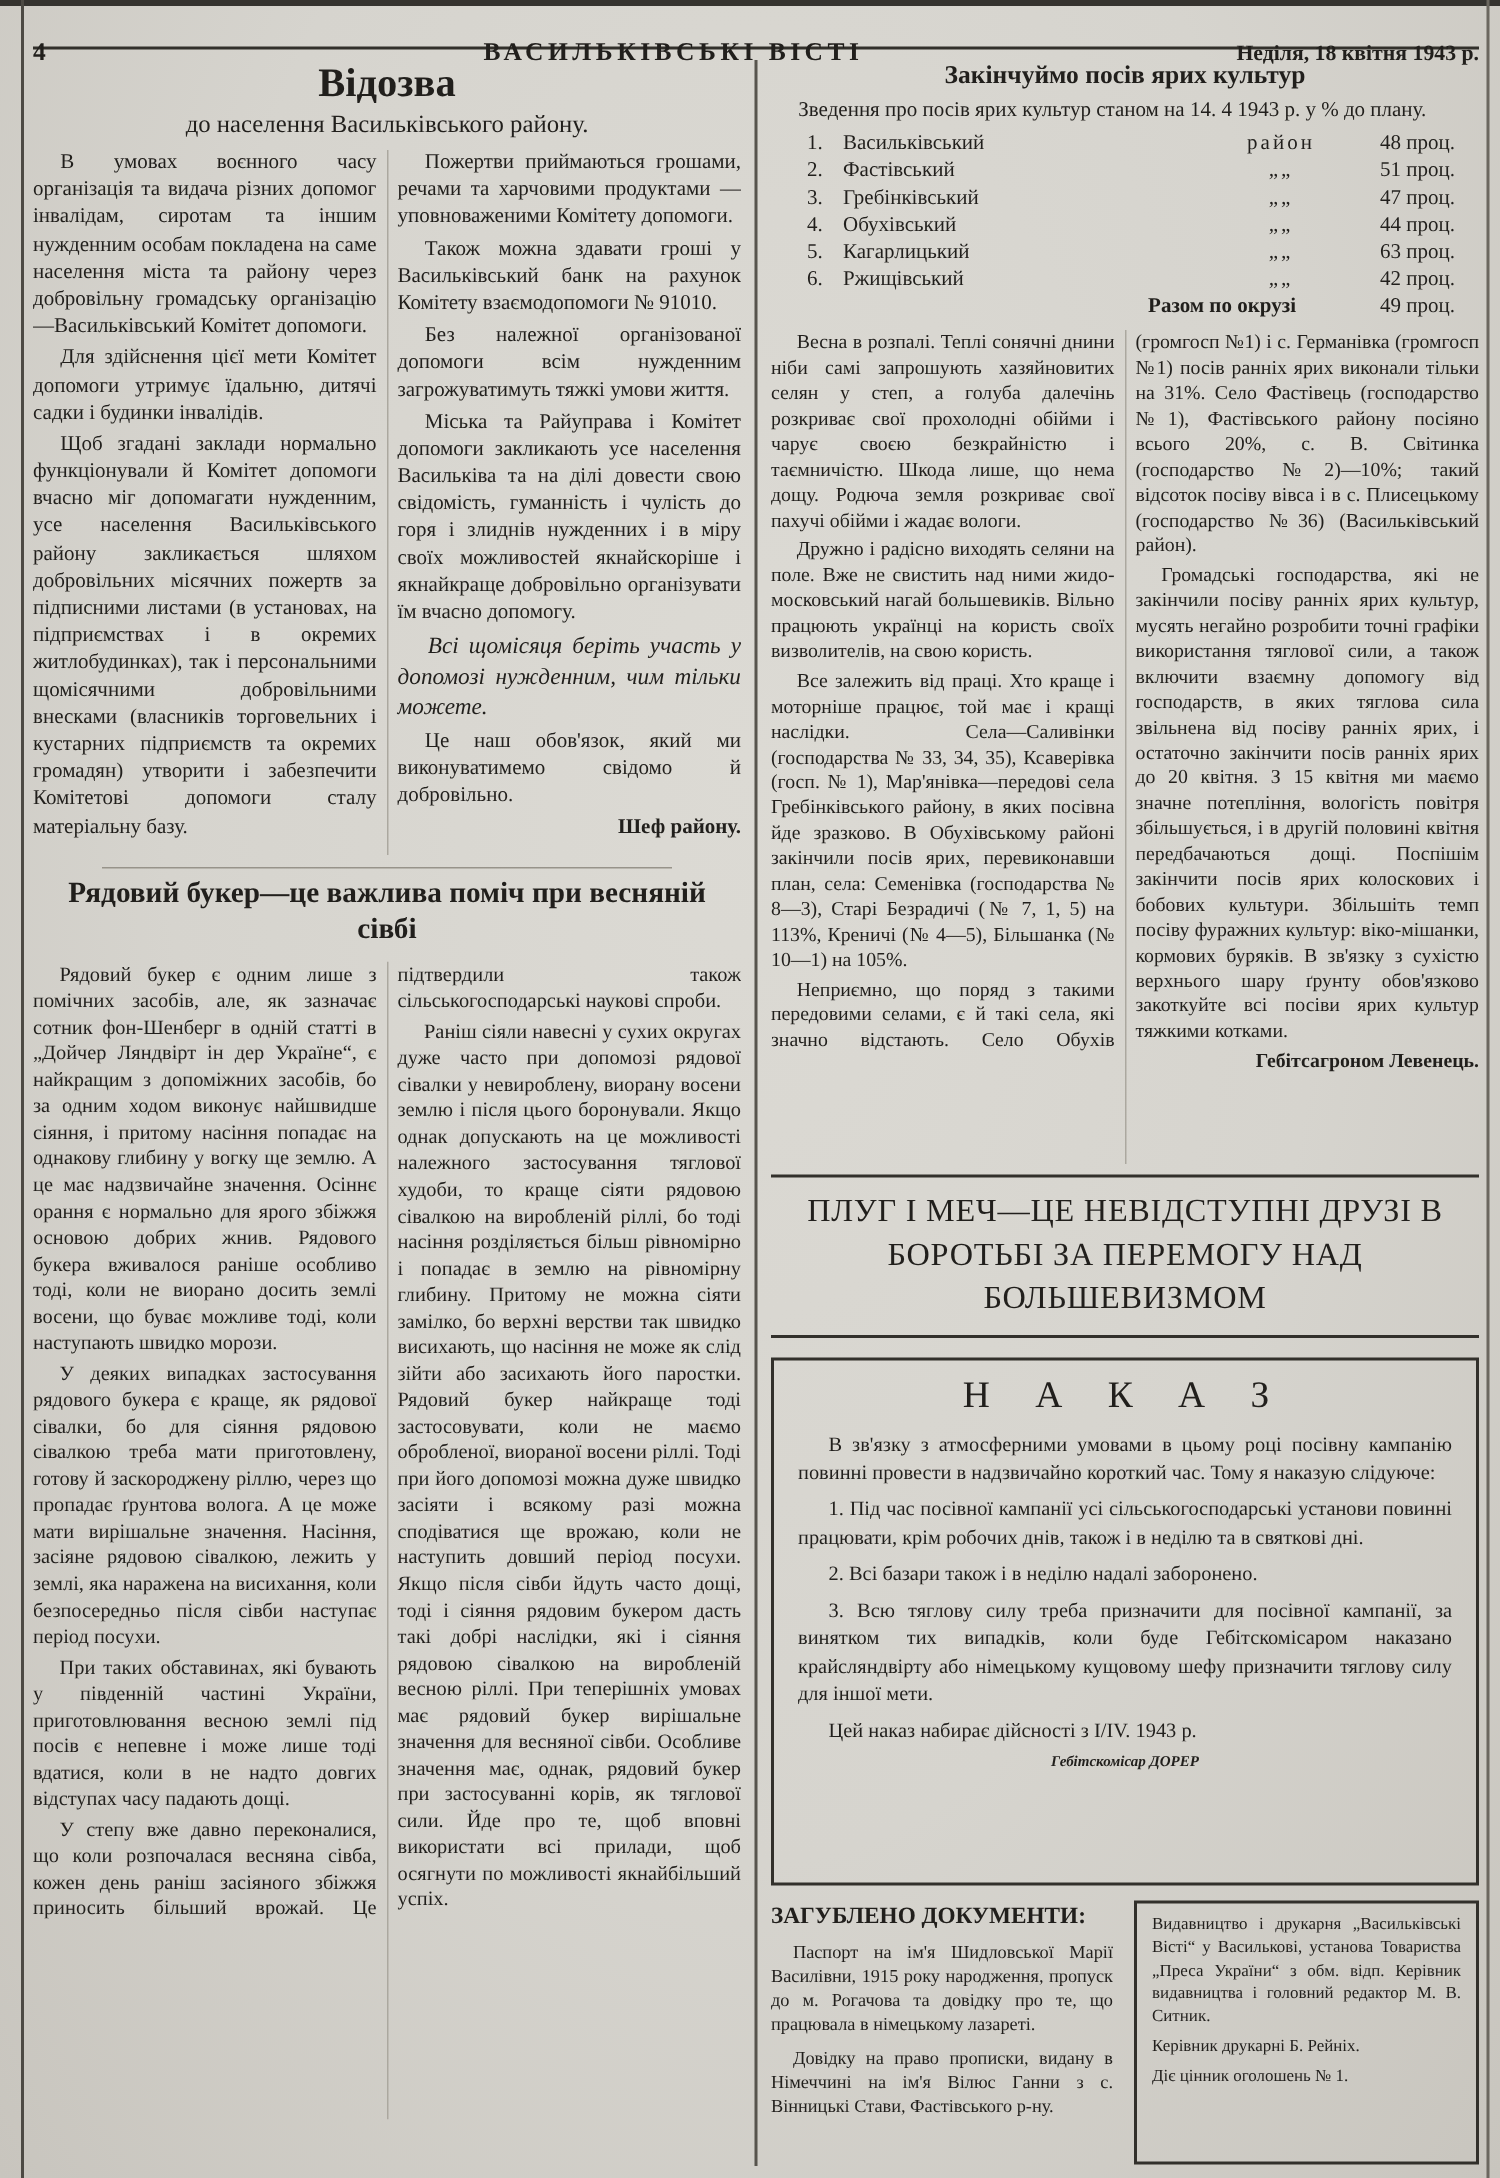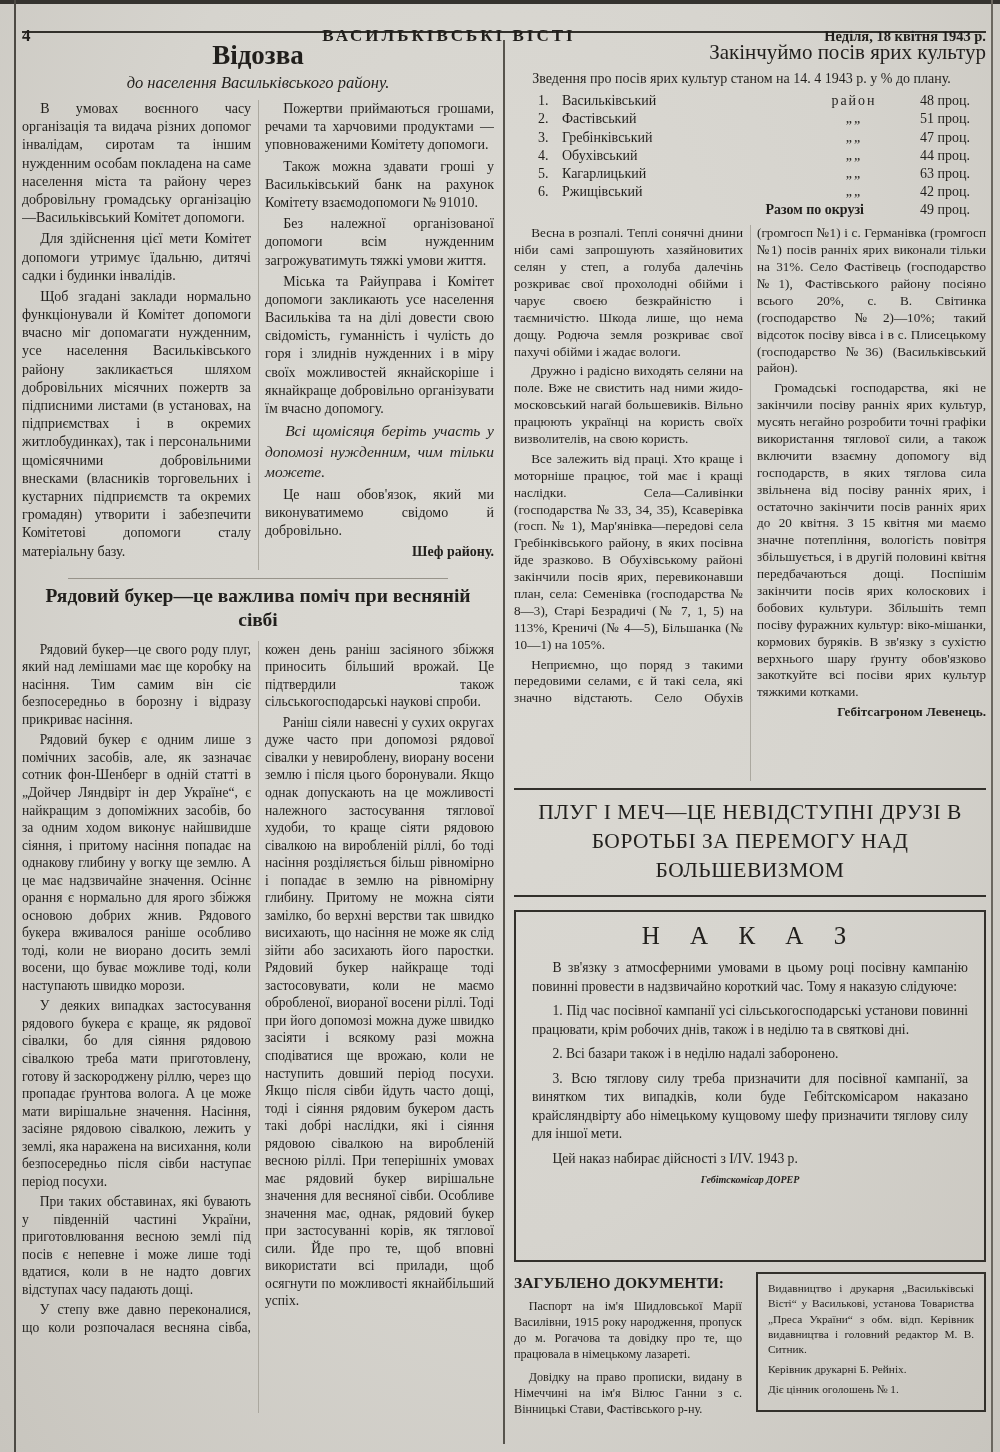--- a/index.html
+++ b/index.html
@@ -24,36 +24,36 @@
   }
   .page-num { width:120px; font-weight:bold; font-size:17px; }
   .masthead { flex:1; text-align:center; font-weight:bold; font-size:17px; letter-spacing:3px; }
   .issue-date { width:230px; text-align:right; font-weight:bold; font-size:14.5px;margin-top:20px; }
 
   .main { position:absolute; top:40px; left:22px; right:14px; bottom:8px; display:flex; }
   .half { width:472px; }
   .vdiv { width:2px; background:#57544d; margin:0 9px; }
 
   .art-title-1 { text-align:center; font-weight:bold; font-size:27px; margin:0; }
-  .art-sub { text-align:center; font-style:italic; font-size:16.5px; margin:2px 0 7px; }
+  .art-sub { text-align:center; font-size:16.5px; margin:2px 0 7px; }
   .cols2 {
     column-count:2; column-gap:14px; column-rule:1px solid #aba89f;
     text-align:justify; overflow:hidden;
   }
   .cols2 p { margin:0 0 3px; text-indent:1.3em; }
   .vid-body { height:470px; font-size:14px; line-height:1.3; }
   .hl { font-style:italic; font-size:15.5px; line-height:1.32; margin:4px 0 4px; }
   .sig { text-align:right; font-weight:bold; text-indent:0 !important; margin:2px 10px 0 0; }
 
   .sep { border-top:1px solid #97938a; margin:8px 46px 5px; }
 
   .art-title-2 { text-align:center; font-weight:bold; font-size:19.5px; line-height:1.25; margin:2px 12px 8px; }
   .buk-body { height:772px; font-size:13.6px; line-height:1.29; }
 
-  .art-title-3 { text-align:right; font-weight:normal; font-size:21px; margin:0 0 5px; }
+  .art-title-3 { text-align:center; font-weight:bold; font-size:17px; margin:0 0 5px; }
   .intro { font-size:14px; line-height:1.3; text-align:justify; text-indent:1.3em; margin:4px 0 4px; }
   .stat { font-size:14px; line-height:1.3; margin:0 16px 0 24px; }
   .stat-row { display:flex; }
   .sn { width:24px; }
   .sname { flex:1; }
   .sunit { width:72px; text-align:center; letter-spacing:2px; }
   .spct { width:80px; text-align:right; }
   .total { display:flex; font-size:14px; margin:1px 16px 7px 24px; }
   .total-label { flex:1; text-align:right; margin-right:26px; font-weight:bold; }
   .total-pct { width:80px; text-align:right; }
@@ -70,21 +70,21 @@
     padding:8px 16px 6px;
   }
   .nakaz-title { text-align:center; font-weight:normal; font-size:25px; letter-spacing:12px; margin:2px 0 9px; }
   .nakaz p { font-size:13.6px; line-height:1.36; text-align:justify; text-indent:1.5em; margin:0 0 6px; }
   .nakaz-sig { text-align:center; font-weight:bold; font-size:10px; margin-top:5px;font-style:italic; }
 
   .bottom { display:flex; margin-top:10px; gap:14px; }
   .lost { width:228px; }
   .lost-title { font-weight:bold; font-size:15.5px; margin:2px 0 7px; }
   .lost p { font-size:12.2px; line-height:1.3; text-align:justify; text-indent:1.2em; margin:0 0 7px; }
-  .imprint { flex:1; border:2px solid #32302b; padding:7px 10px; font-size:11.3px; line-height:1.34; height:140px; overflow:hidden; }
+  .imprint { flex:1; border:2px solid #32302b; padding:7px 10px; font-size:11.3px; line-height:1.34; height:176px; overflow:hidden; }
   .imprint p { margin:0 0 5px; text-align:justify; }
 </style>
 </head>
 <body>
 
 <div class="sheet">
   <div class="edge-top"></div>
   <div class="edge-left"></div>
   <div class="edge-right"></div>
 
@@ -113,21 +113,20 @@
           <p class="sig">Шеф району.</p>
 
         </div>
       </section>
 
       <div class="sep"></div>
 
       <section>
         <h2 class="art-title-2">Рядовий букер—це важлива поміч при весняній сівбі</h2>
         <div class="cols2 buk-body">
-          <p>Рядовий букер—це свого роду плуг, який над лемішами має ще коробку на насіння. Тим самим він сіє безпосередньо в борозну і відразу прикриває насіння.</p>
           <p>Рядовий букер є одним лише з помічних засобів, але, як зазначає сотник фон-Шенберг в одній статті в „Дойчер Ляндвірт ін дер Україне“, є найкращим з допоміжних засобів, бо за одним ходом виконує найшвидше сіяння, і притому насіння попадає на однакову глибину у вогку ще землю. А це має надзвичайне значення. Осіннє орання є нормально для ярого збіжжя основою добрих жнив. Рядового букера вживалося раніше особливо тоді, коли не виорано досить землі восени, що буває можливе тоді, коли наступають швидко морози.</p>
           <p>У деяких випадках застосування рядового букера є краще, як рядової сівалки, бо для сіяння рядовою сівалкою треба мати приготовлену, готову й заскороджену ріллю, через що пропадає ґрунтова волога. А це може мати вирішальне значення. Насіння, засіяне рядовою сівалкою, лежить у землі, яка наражена на висихання, коли безпосередньо після сівби наступає період посухи.</p>
           <p>При таких обставинах, які бувають у південній частині України, приготовлювання весною землі під посів є непевне і може лише тоді вдатися, коли в не надто довгих відступах часу падають дощі.</p>
           <p>У степу вже давно переконалися, що коли розпочалася весняна сівба, кожен день раніш засіяного збіжжя приносить більший врожай. Це підтвердили також сільськогосподарські наукові спроби.</p>
           <p>Раніш сіяли навесні у сухих округах дуже часто при допомозі рядової сівалки у невироблену, виорану восени землю і після цього боронували. Якщо однак допускають на це можливості належного застосування тяглової худоби, то краще сіяти рядовою сівалкою на виробленій ріллі, бо тоді насіння розділяється більш рівномірно і попадає в землю на рівномірну глибину. Притому не можна сіяти замілко, бо верхні верстви так швидко висихають, що насіння не може як слід зійти або засихають його паростки. Рядовий букер найкраще тоді застосовувати, коли не маємо обробленої, виораної восени ріллі. Тоді при його допомозі можна дуже швидко засіяти і всякому разі можна сподіватися ще врожаю, коли не наступить довший період посухи. Якщо після сівби йдуть часто дощі, тоді і сіяння рядовим букером дасть такі добрі наслідки, які і сіяння рядовою сівалкою на виробленій весною ріллі. При теперішніх умовах має рядовий букер вирішальне значення для весняної сівби. Особливе значення має, однак, рядовий букер при застосуванні корів, як тяглової сили. Йде про те, щоб вповні використати всі прилади, щоб осягнути по можливості якнайбільший успіх.</p>
         </div>
       </section>
     </div>
 
     <div class="vdiv"></div>

